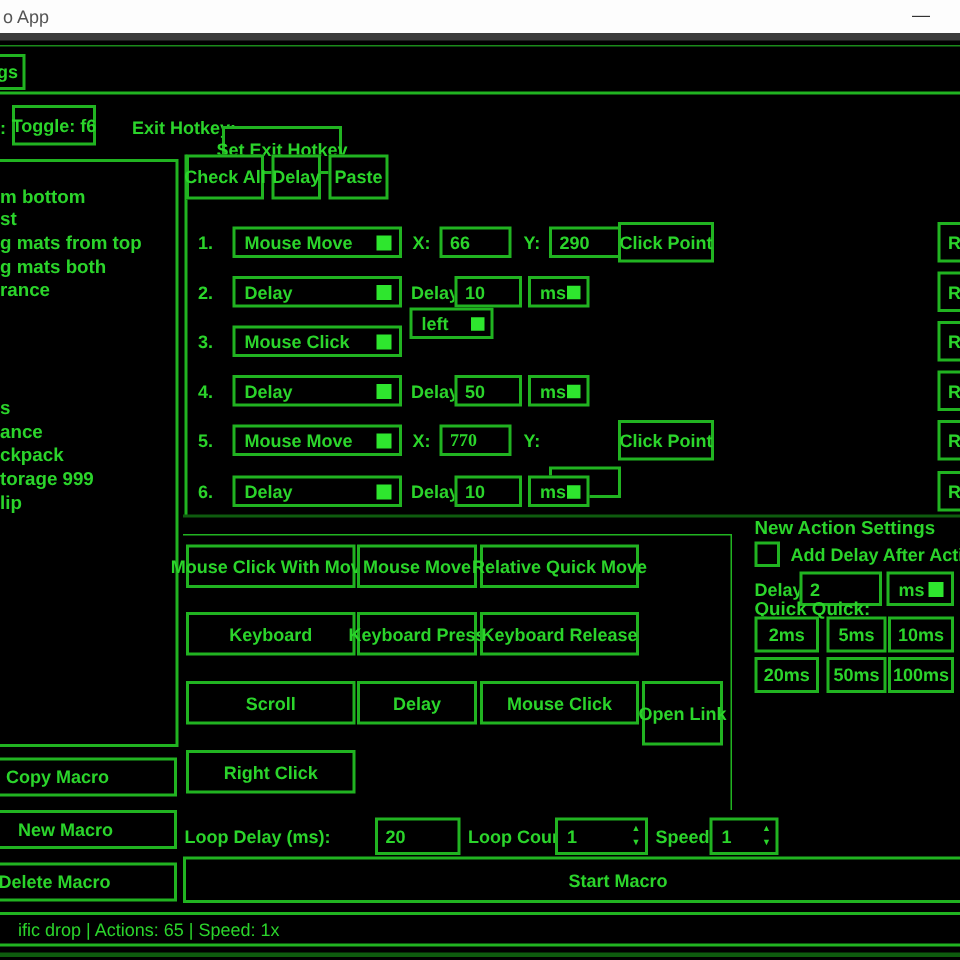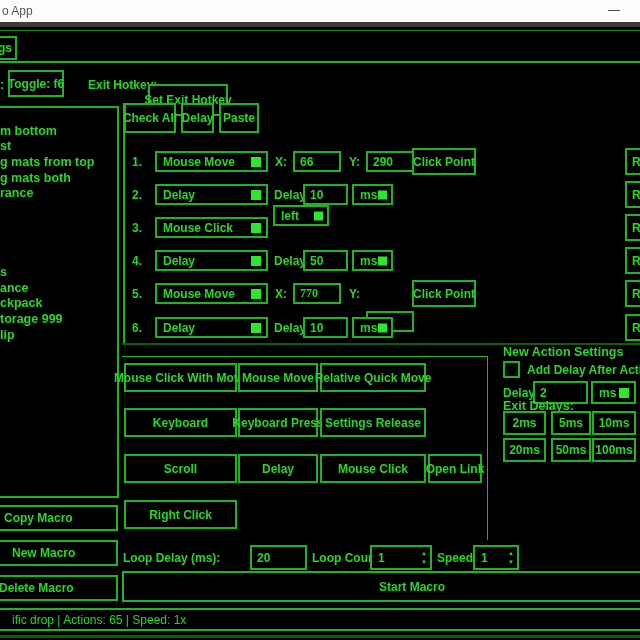--- a/index.html
+++ b/index.html
@@ -165,39 +165,39 @@
 <div class="hline" style="left:122px;top:343px;width:518px;height:2px;background:var(--gdim)"></div>
 <div class="hline" style="left:122px;top:356px;width:366px;height:1px"></div>
 <div class="vline" style="left:487px;top:356px;width:1px;height:184px"></div>
 
 <div class="btn abs" style="left:124px;top:363px;width:113px;height:29px">Mouse Click With Move</div>
 <div class="btn abs" style="left:238px;top:363px;width:80px;height:29px">Mouse Move</div>
 <div class="btn abs" style="left:320px;top:363px;width:106px;height:29px">Relative Quick Move</div>
 
 <div class="btn abs" style="left:124px;top:408px;width:113px;height:29px">Keyboard</div>
 <div class="btn abs" style="left:238px;top:408px;width:80px;height:29px">Keyboard Press</div>
-<div class="btn abs" style="left:320px;top:408px;width:106px;height:29px">Settings Release</div>
+<div class="btn abs" style="left:320px;top:408px;width:106px;height:29px">Keyboard Release</div>
 
 <div class="btn abs" style="left:124px;top:454px;width:113px;height:29px">Scroll</div>
 <div class="btn abs" style="left:238px;top:454px;width:80px;height:29px">Delay</div>
 <div class="btn abs" style="left:320px;top:454px;width:106px;height:29px">Mouse Click</div>
-<div class="btn abs" style="left:428px;top:454px;width:54px;height:29px">Open Link</div>
+<div class="btn abs" style="left:428px;top:454px;width:54px;height:43px">Open Link</div>
 
 <div class="btn abs" style="left:124px;top:500px;width:113px;height:29px">Right Click</div>
 
 <span class="txt abs" style="left:503px;top:345px;font-size:12.5px">New Action Settings</span>
 <div class="chk" style="left:503px;top:361px"></div>
 <span class="txt abs" style="left:527px;top:363px">Add Delay After Action</span>
 <span class="txt abs" style="left:503px;top:386px">Delay:</span>
 <input class="ipt" style="left: 533px; top: 381px; width: 55px; height: 23px;" value="2">
 <div class="dd" style="left:591px;top:381px;width:45px;height:23px">
   <span>ms</span>
   <span class="sq" style="width:10px;height:10px;right:5px"></span>
 </div>
-<span class="txt abs" style="left:503px;top:399px;font-size:12.5px">Exit Delays:</span>
+<span class="txt abs" style="left:503px;top:399px;font-size:12.5px">Quick Quick:</span>
 <div class="btn abs" style="left:503px;top:411px;width:43px;height:24px">2ms</div>
 <div class="btn abs" style="left:551px;top:411px;width:40px;height:24px">5ms</div>
 <div class="btn abs" style="left:592px;top:411px;width:44px;height:24px">10ms</div>
 <div class="btn abs" style="left:503px;top:438px;width:43px;height:24px">20ms</div>
 <div class="btn abs" style="left:551px;top:438px;width:40px;height:24px">50ms</div>
 <div class="btn abs" style="left:592px;top:438px;width:44px;height:24px">100ms</div>
 
 <span class="txt abs" style="left:123px;top:551px">Loop Delay (ms):</span>
 <input class="ipt" style="left: 250px; top: 545px; width: 57px; height: 25px;" value="20">
 <span class="txt abs" style="left:312px;top:551px">Loop Count:</span>

